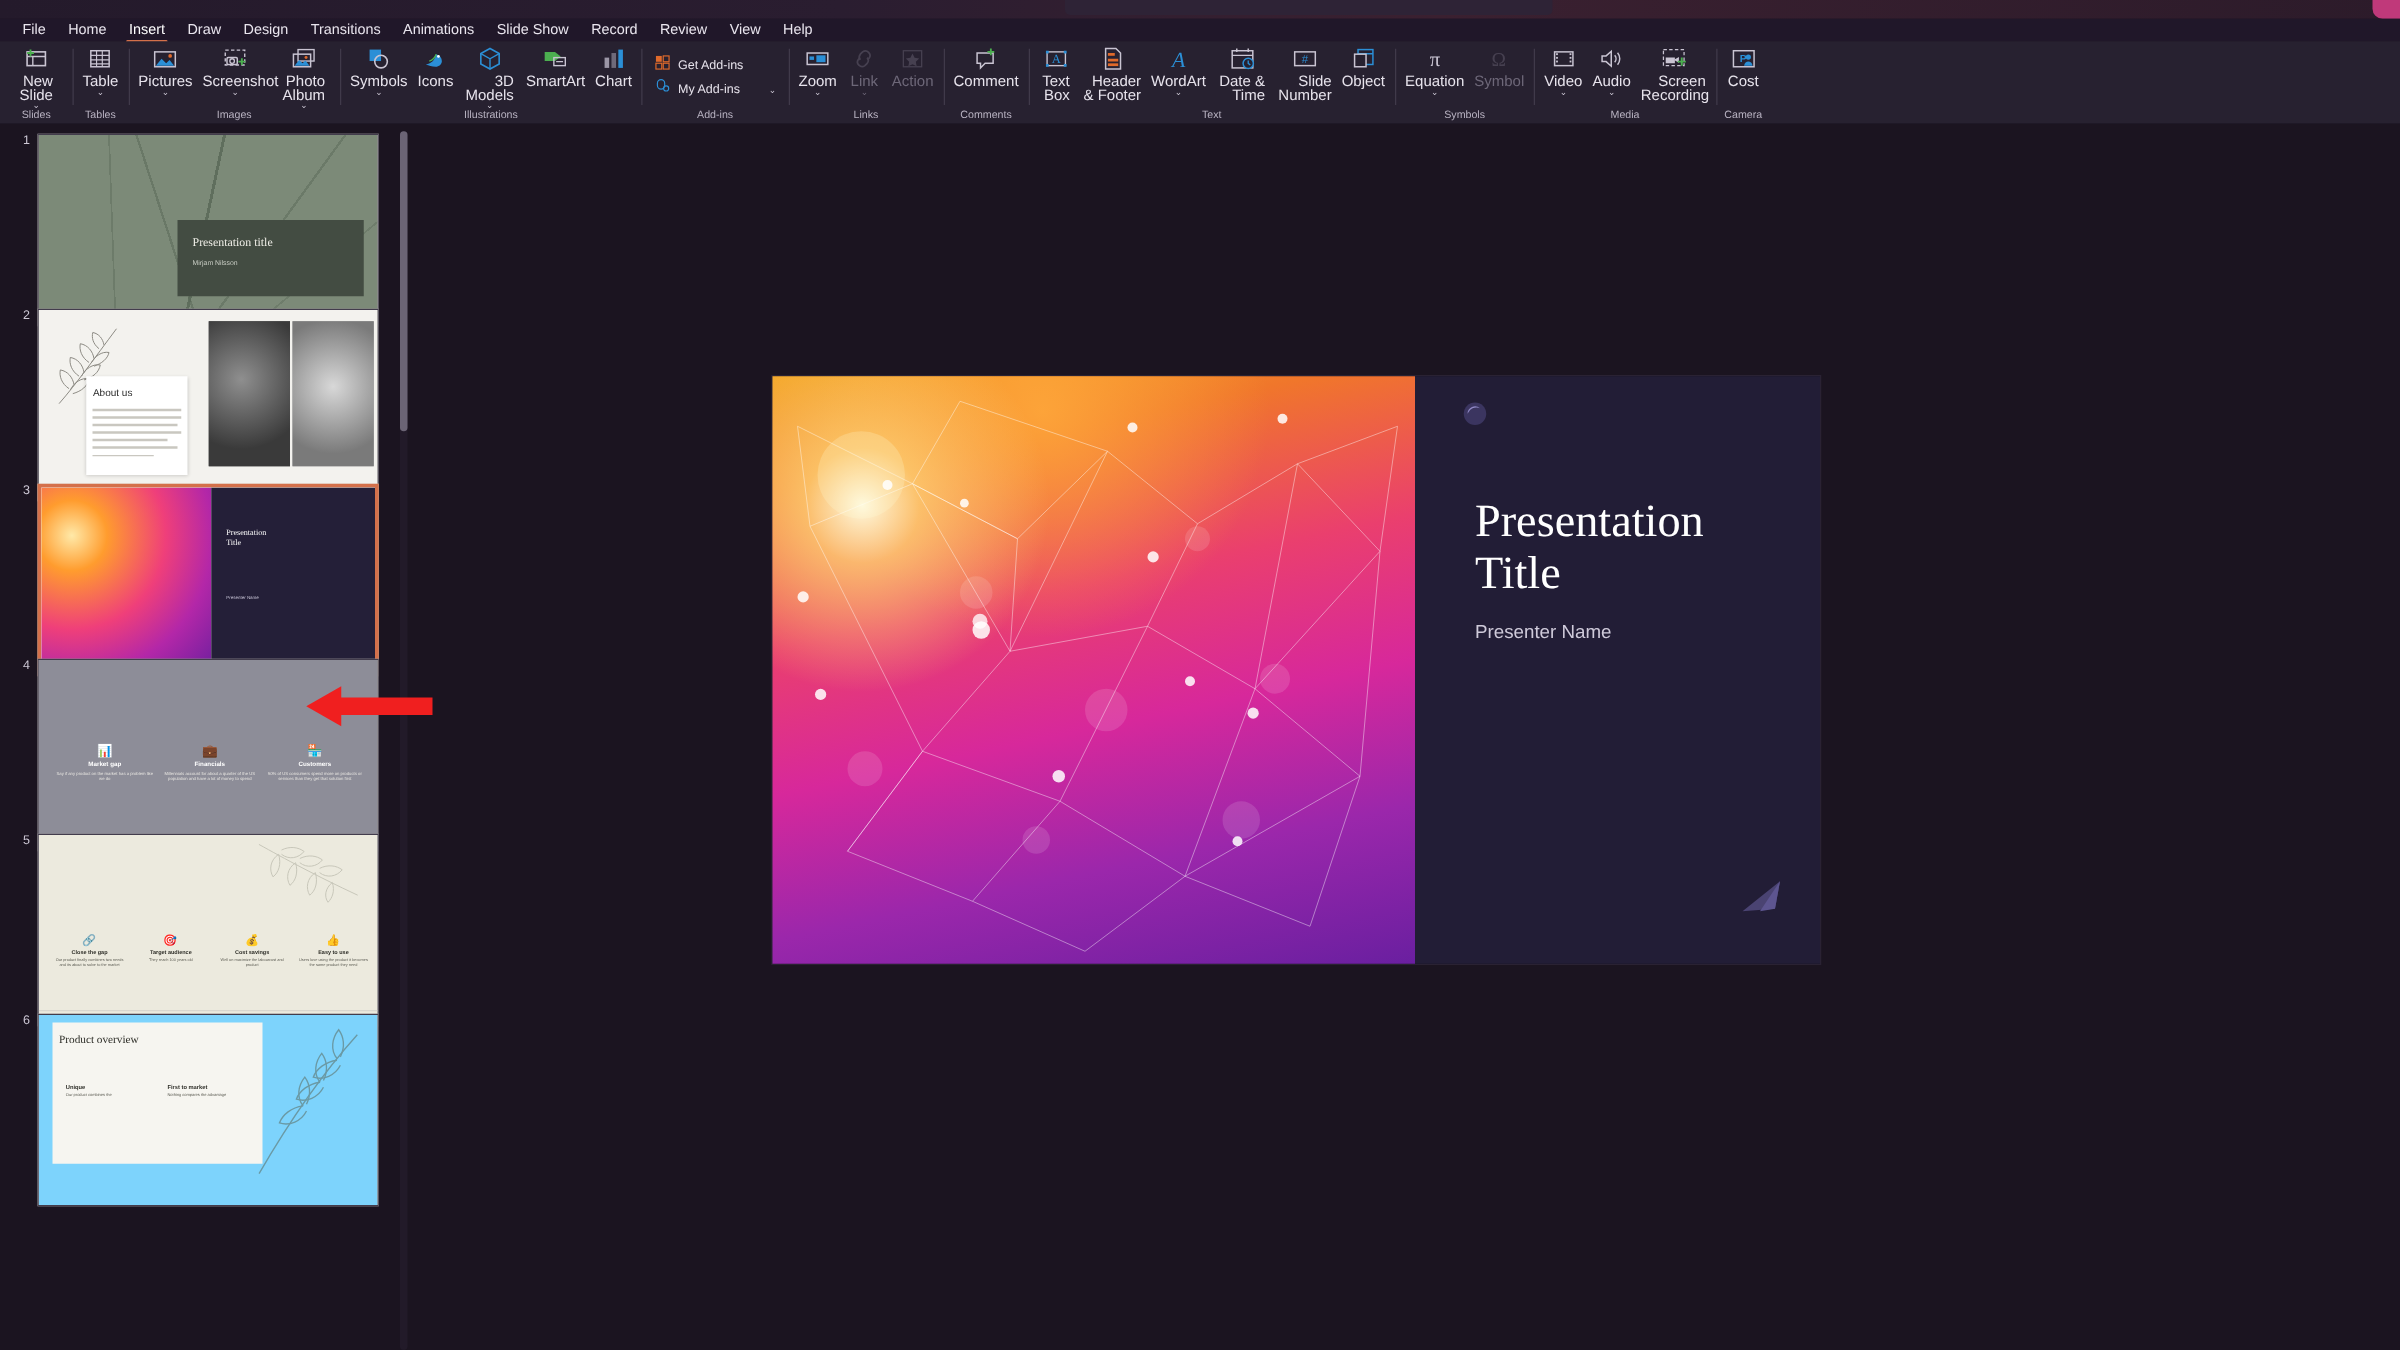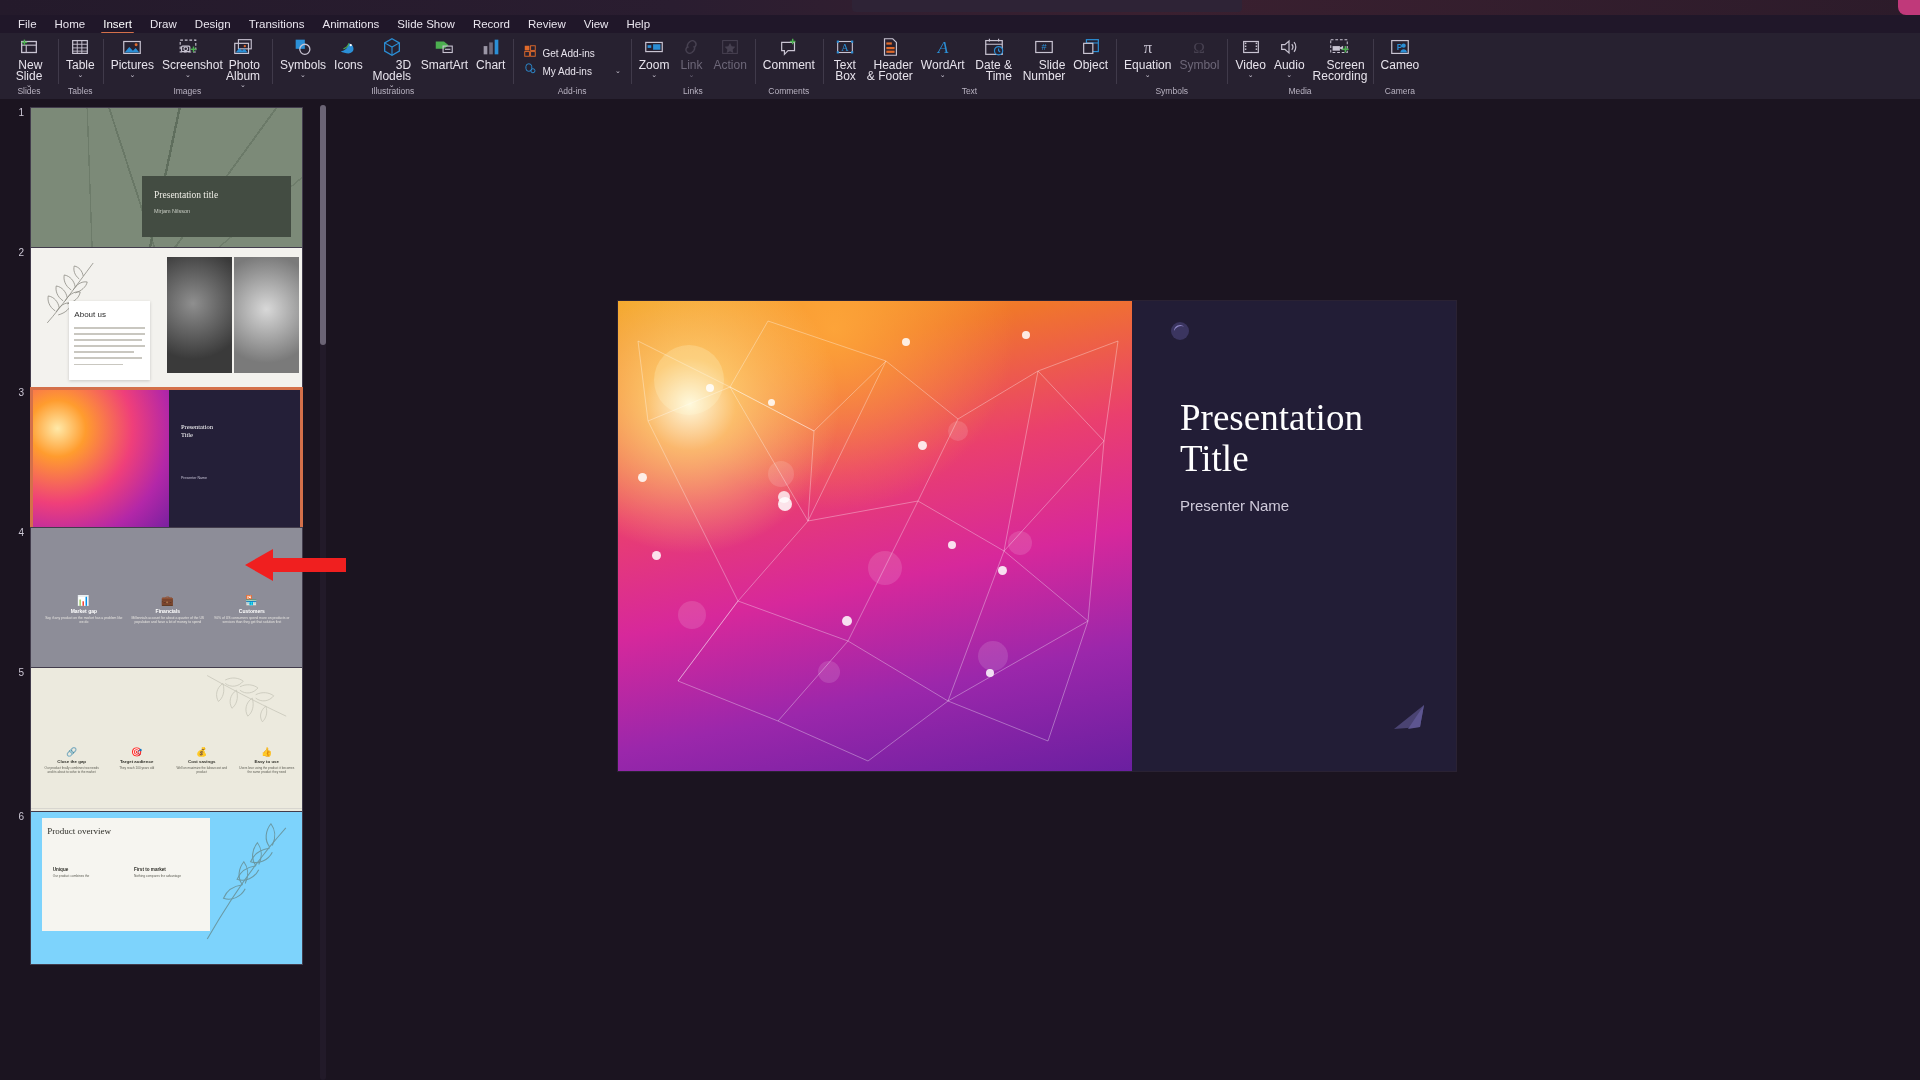--- a/index.html
+++ b/index.html
@@ -574,21 +574,21 @@
         <div class="gbody">
           <div class="btn">
             <div class="ico">
               <svg width="22" height="22" viewBox="0 0 24 24">
                 <rect x="3" y="5" width="18" height="14" fill="none" stroke="#c9c4d2" stroke-width="1.3"></rect>
                 <text x="8.5" y="15" font-size="9" fill="#2b8fd6" font-family="sans-serif" font-weight="bold">P</text>
                 <circle cx="16" cy="10.5" r="2.3" fill="#2b8fd6"></circle>
                 <path d="M12.3 18c.4-2.4 1.9-3.6 3.7-3.6s3.3 1.2 3.7 3.6z" fill="#2b8fd6"></path>
               </svg>
             </div>
-            <div class="lbl">Cameo</div>
+            <div class="lbl">Cost</div>
           </div>
         </div>
         <div class="glabel">Camera</div>
       </div>
     </div>
 
   <div class="workspace">
 
     <div class="slidepanel">
       <div id="slides">

